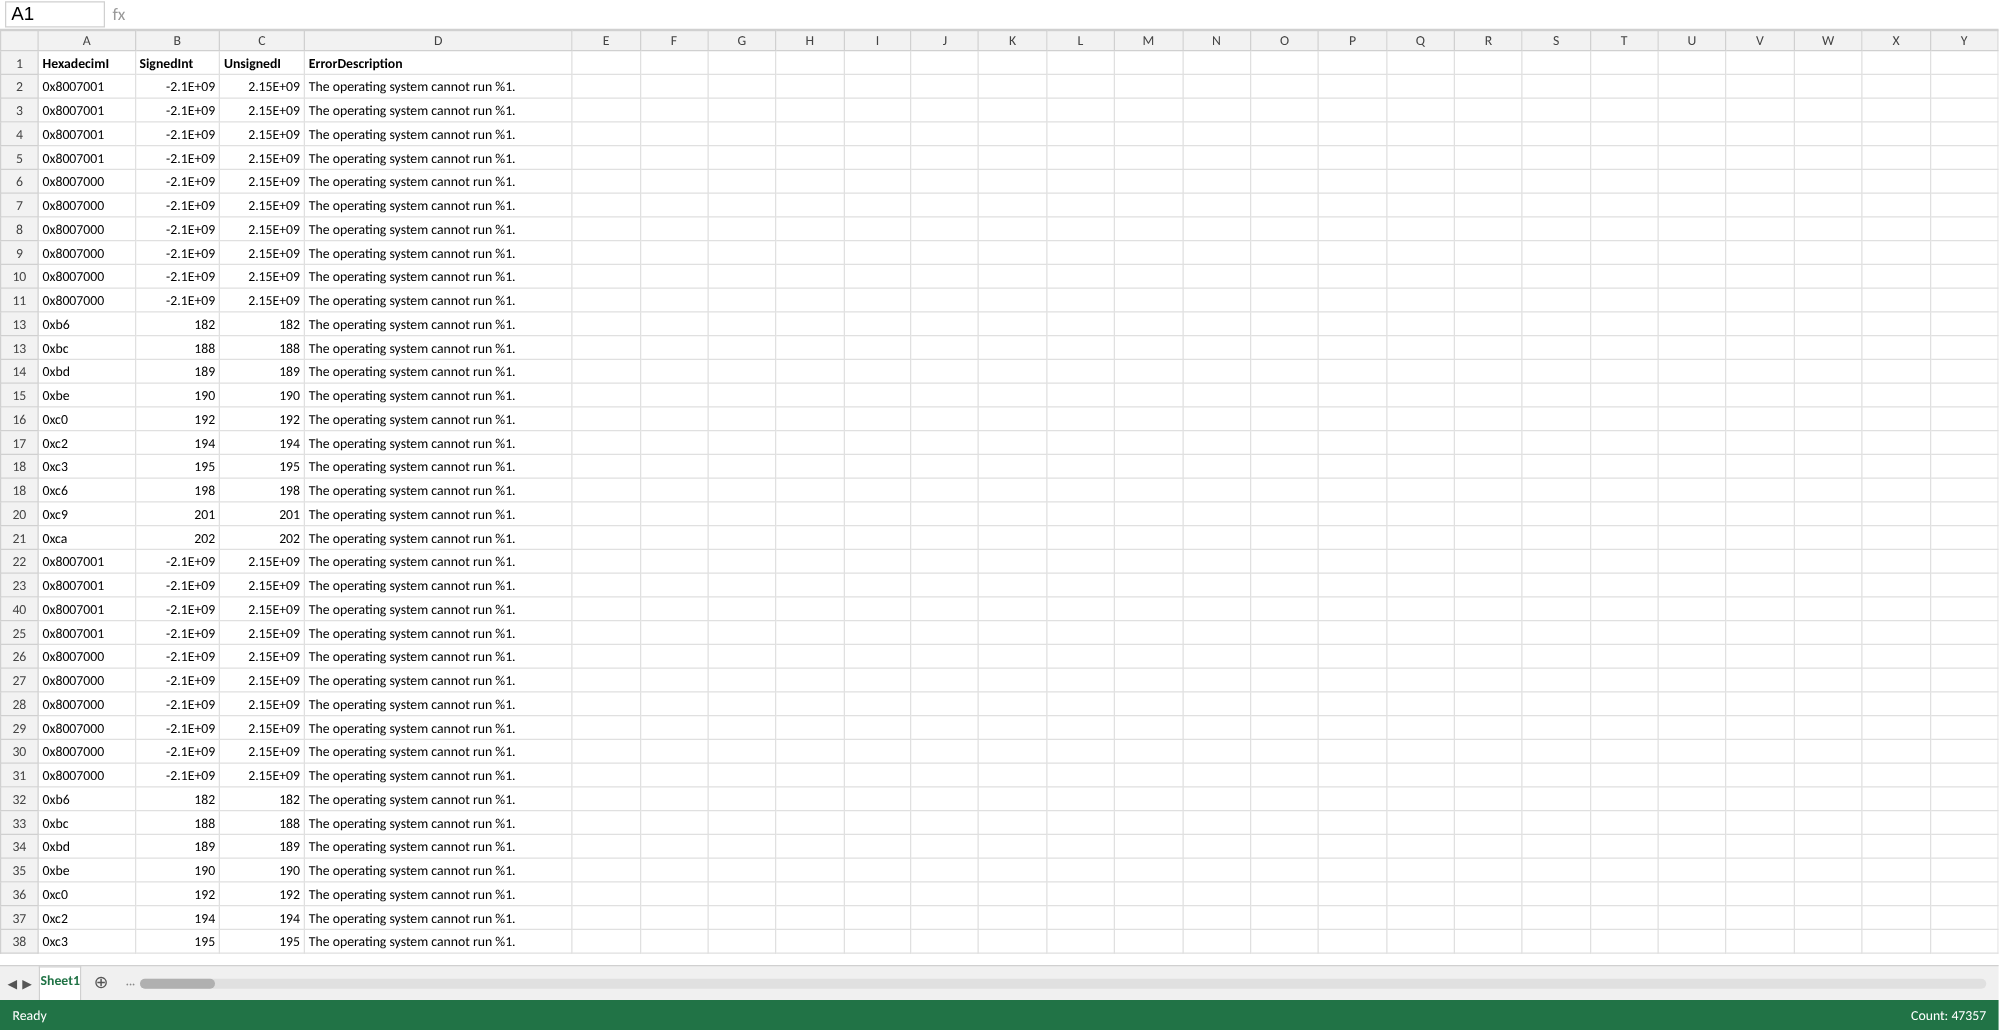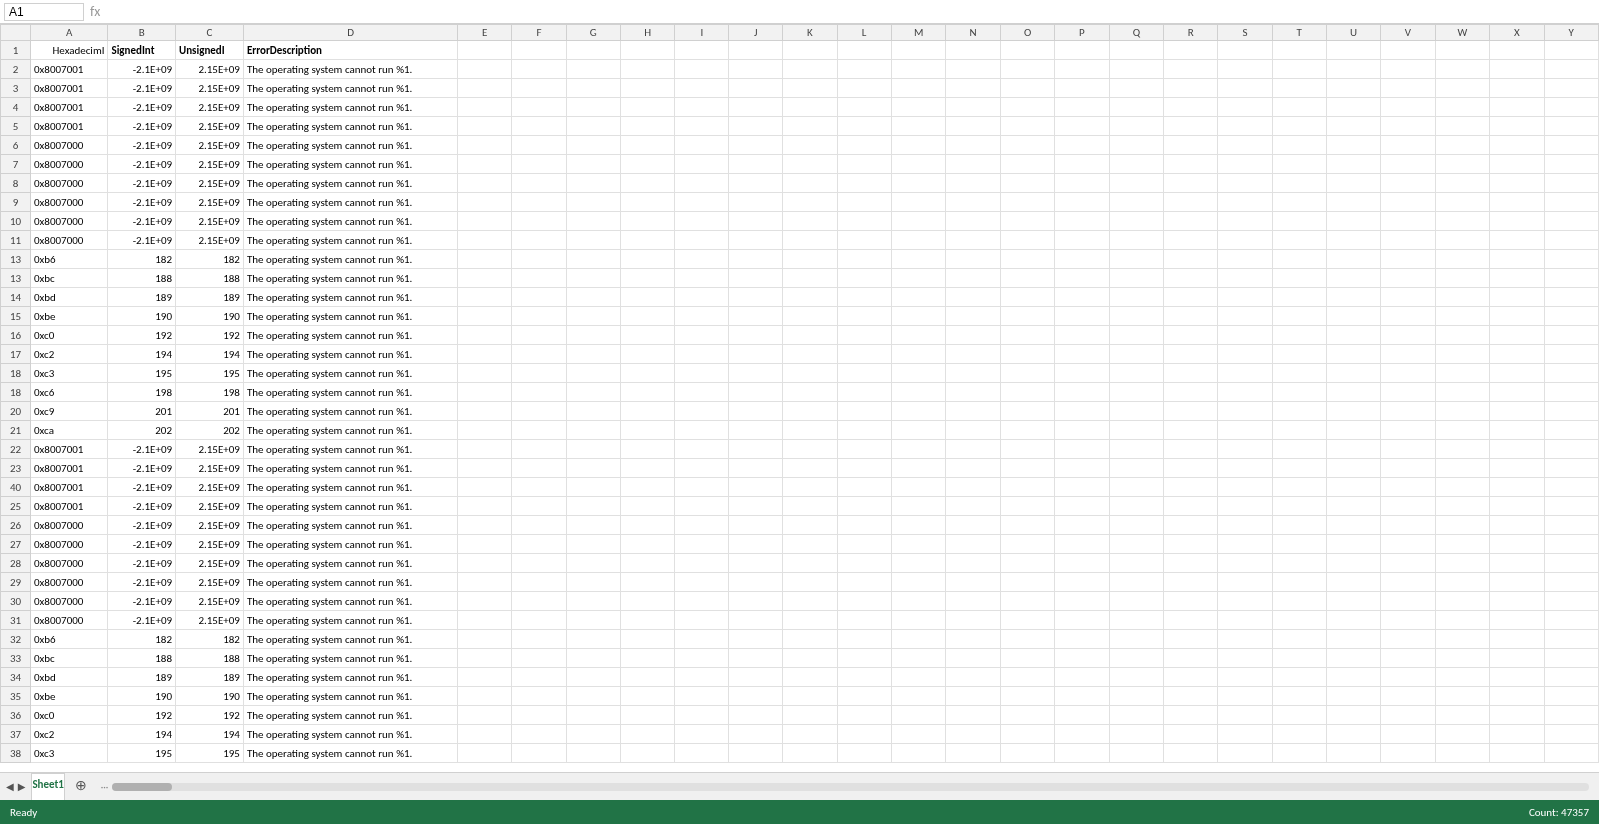--- a/index.html
+++ b/index.html
@@ -7,21 +7,21 @@
 
     #app { display: flex; flex-direction: column; height: 824px; width: 1599px; }
     .sheet-tab { padding: 4px 0; font-size: 11px; background: #fff; border: 1px solid #d0d0d0; border-bottom: none; color: #217346; font-weight: bold; cursor: pointer; margin-right: 2px; }
     .sheet-tab-add { padding: 4px 8px; font-size: 14px; color: #555; cursor: pointer; background: transparent; border: none; }
 
     
     #status-bar { height: 22px; background: #217346; display: flex; align-items: center; justify-content: space-between; padding: 12px 10px; color: #fff; font-size: 11px; flex-shrink: 0; }
 
     
     #formula-bar { height: 24px; display: flex; align-items: center; border-bottom: 1px solid #d0d0d0; background: #fff; padding: 0 4px; gap: 4px; }
-    .name-box { width: 80px; border: 1px solid #d0d0d0; padding: 1px 4px; font-size: 12px; }
+    .name-box { width: 80px; border: 1px solid #d0d0d0; padding: 1px 4px; font-size: 15px; }
     .formula-divider { color: #999; font-size: 14px; padding: 0 2px; }
     .formula-input { flex: 1; border: none; outline: none; font-size: 11px; padding: 1px 4px; }
 
     #grid-container { display: flex; flex-direction: column; flex: 1; overflow: hidden; }
     #grid-scroll { flex: 1; overflow: auto; }
 
     table { border-collapse: collapse; table-layout: fixed; }
     table th, table td { border: 1px solid #e0e0e0; padding: 1px 3px; font-size: 11px; white-space: nowrap; overflow: hidden; }
     table th { background: #f2f2f2; font-weight: normal; text-align: center; color: #444; border: 1px solid #d0d0d0; }
     table td { height: 19px; }
@@ -98,21 +98,21 @@
             <th>V</th>
             <th>W</th>
             <th>X</th>
             <th>Y</th>
           </tr>
         </thead>
         <tbody id="table-body">
 
           <tr>
             <td class="row-header">1</td>
-            <td style="font-weight:normal;text-align:right;">HexadecimI</td>
+            <td style="font-weight:bold;">HexadecimI</td>
             <td style="font-weight:bold;">SignedInt</td>
             <td style="font-weight:bold;margin-top:31px;">UnsignedI</td>
             <td style="font-weight:bold;margin-top:40px;">ErrorDescription</td>
             <td></td>
             <td></td>
             <td></td>
             <td></td>
             <td></td>
             <td></td>
             <td></td>

